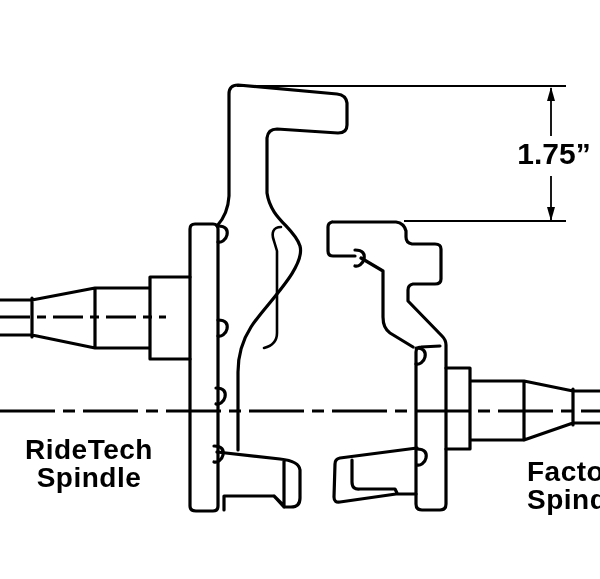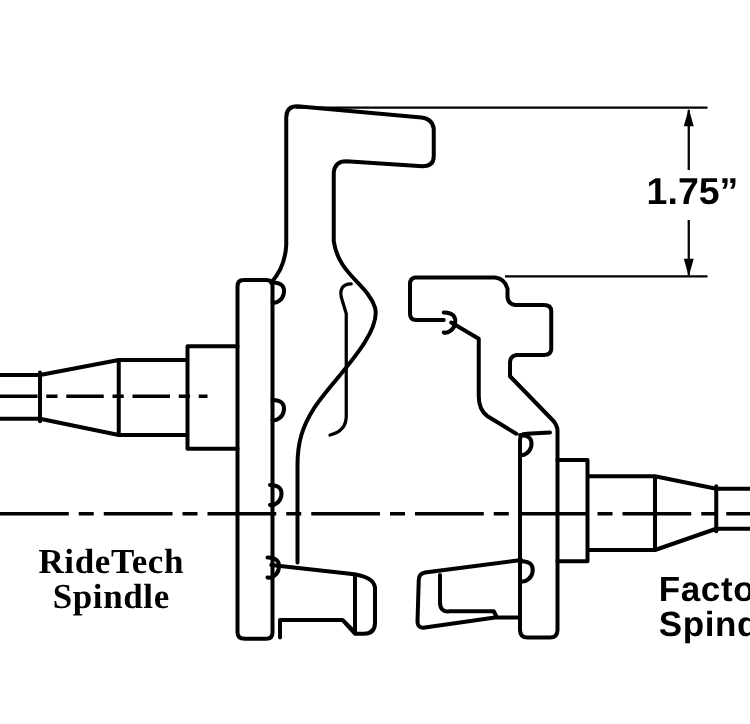--- a/index.html
+++ b/index.html
@@ -11,21 +11,21 @@
   svg.drawing { position: absolute; left: 0; top: 0; }
   .outline  { stroke: #000; stroke-width: 3.2; fill: none; stroke-linecap: round; stroke-linejoin: round; }
   .detail   { stroke: #000; stroke-width: 2.6; fill: none; stroke-linecap: round; stroke-linejoin: round; }
   .centerline { stroke: #000; stroke-width: 2.8; fill: none; }
   .thin     { stroke: #000; stroke-width: 1.8; fill: none; }
   .arrow    { fill: #000; stroke: none; }
   .label {
     position: absolute; font-weight: bold; font-size: 28px; line-height: 28px;
     text-align: center; white-space: nowrap; letter-spacing: 0.5px;
   }
-  .label-left  { left: 4px;  top: 436px; width: 170px; font-family: Liberation Serif, serif; }
+  .label-left  { left: 4px;  top: 436px; width: 170px; }
   .label-right { left: 527px; top: 458px; width: 200px; text-align: left; }
   .dim-label {
     position: absolute; left: 495px; top: 139px; width: 118px;
     font-weight: bold; font-size: 30px; line-height: 30px; text-align: center; white-space: nowrap;
   }
 </style>
 </head>
 <body>
 
 <div class="canvas">

